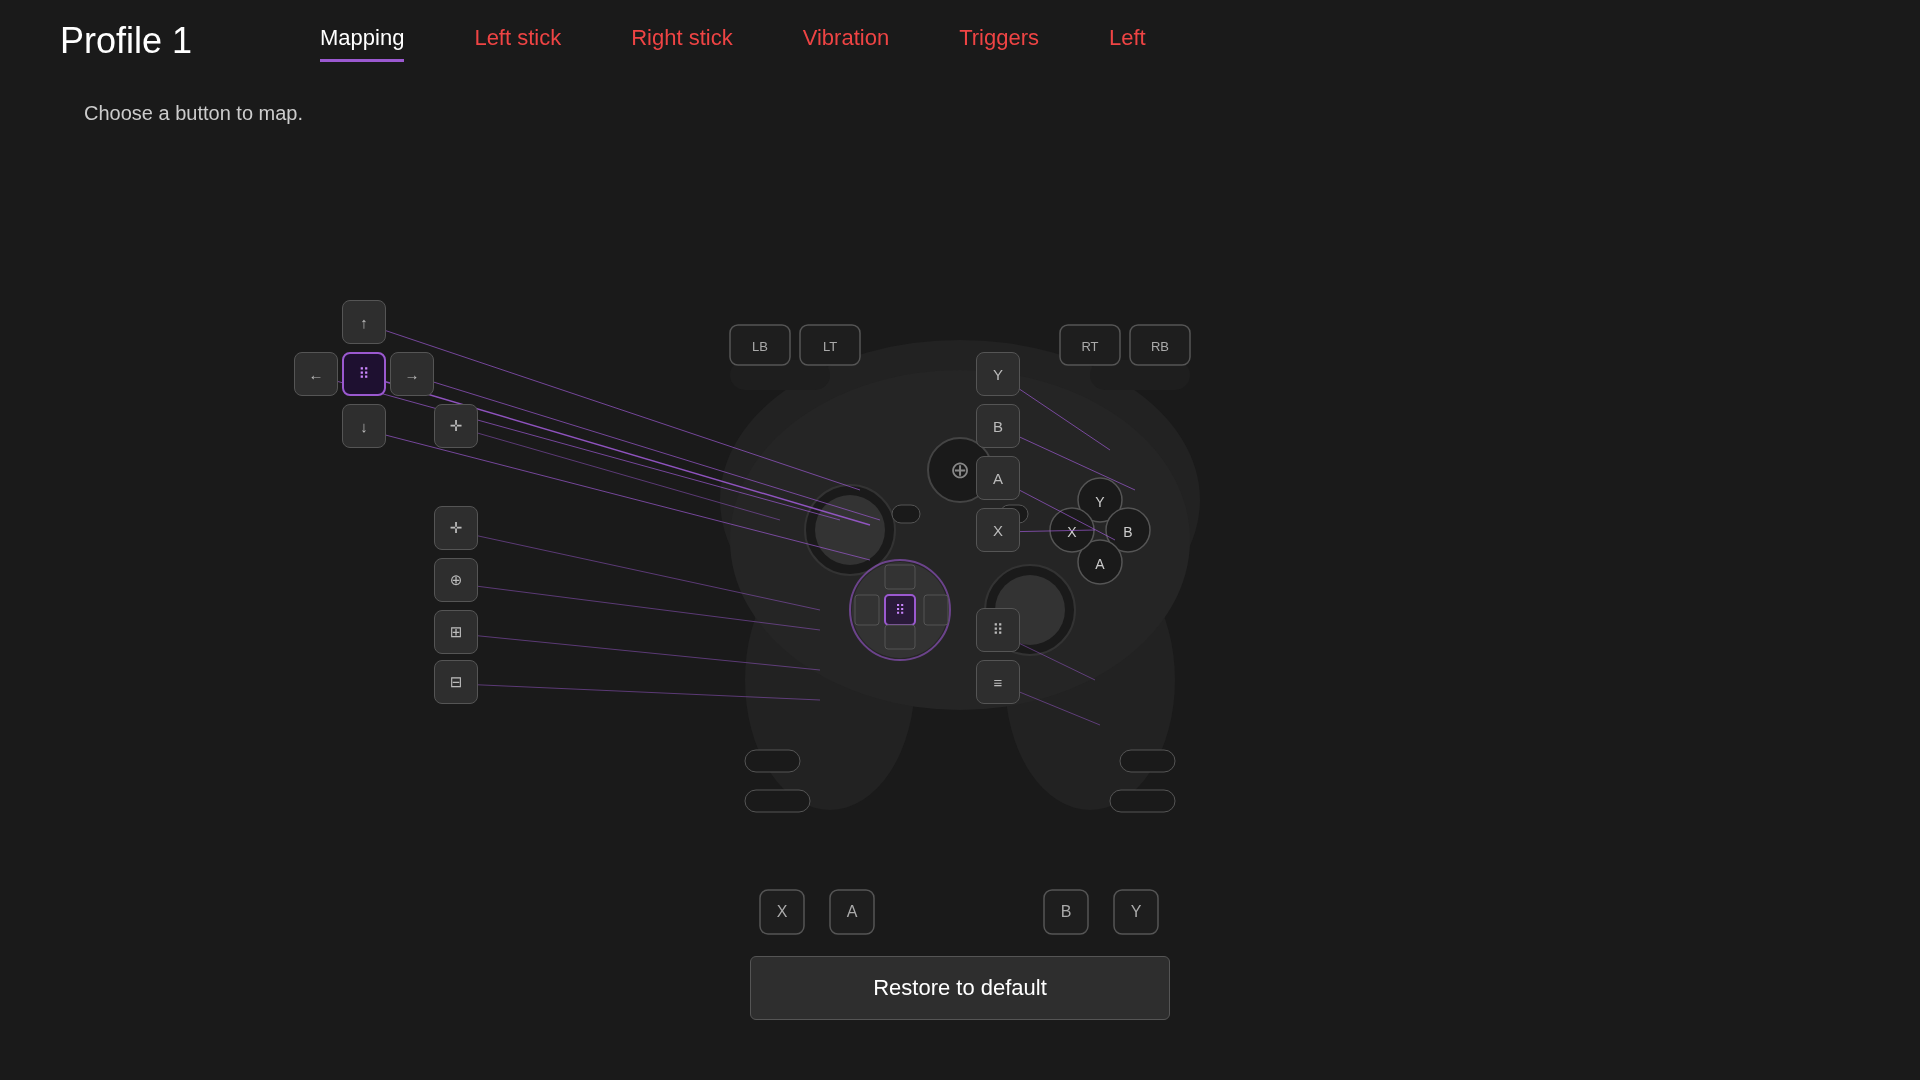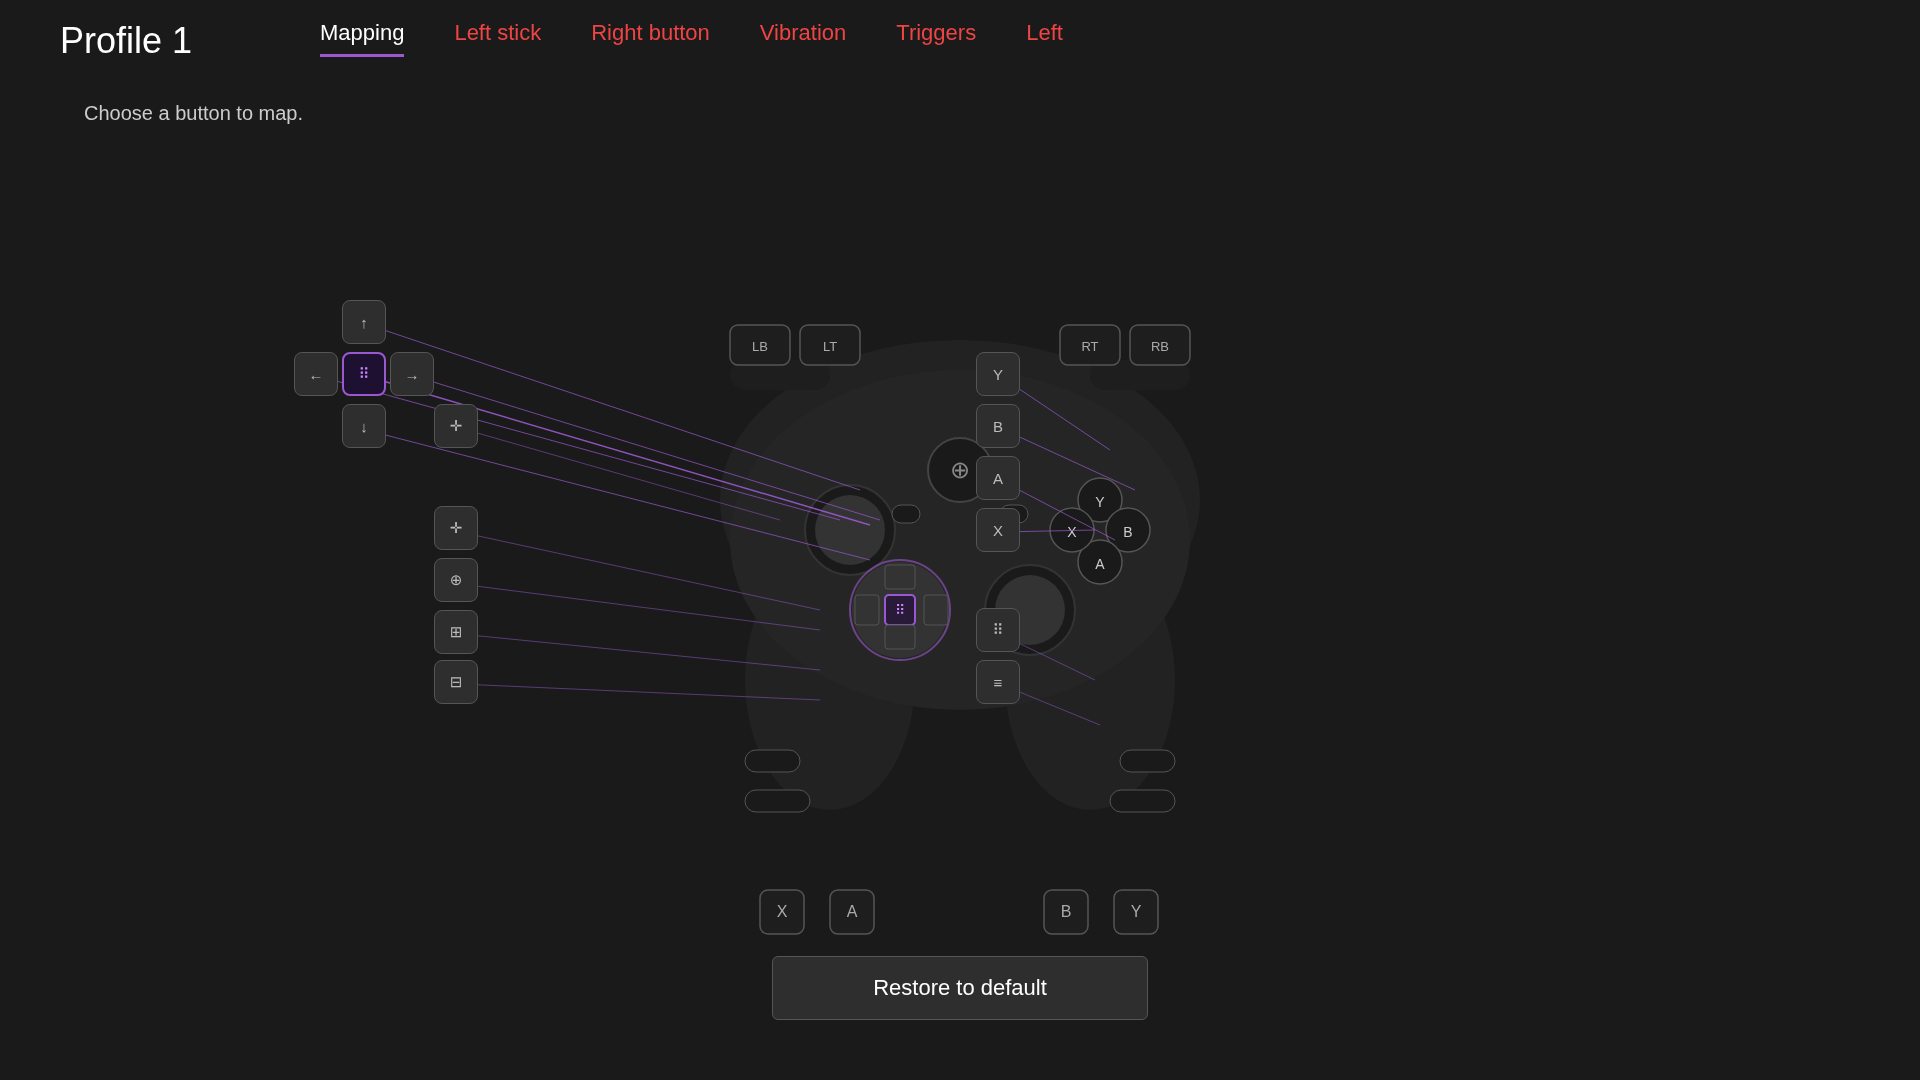--- a/index.html
+++ b/index.html
@@ -9,33 +9,33 @@
       font-family: 'Segoe UI', Arial, sans-serif;
       width: 1920px;
       height: 1080px;
       overflow: hidden;
       position: relative;
     }
 
     
     .header {
       display: flex;
-      align-items: flex-start;
+      align-items: flex-end;
       padding: 20px 60px;
       gap: 60px;
     }
     .profile-title {
       font-size: 36px;
       font-weight: 300;
       color: #ffffff;
       min-width: 200px;
     }
     .tabs {
       display: flex;
-      gap: 50px;
+      gap: 70px;
       align-items: center;
     }
     .tab {
       font-size: 22px;
       color: #ef4444;
       cursor: pointer;
       padding-bottom: 8px;
       border-bottom: 3px solid transparent;
       white-space: nowrap;
     }
@@ -56,21 +56,21 @@
       position: absolute;
       bottom: 30px;
       left: 50%;
       transform: translateX(-50%);
       background: #2e2e2e;
       border: 1px solid #555;
       border-radius: 6px;
       color: #ffffff;
       font-size: 22px;
       padding: 18px 0;
-      width: 376px;
+      width: 420px;
       text-align: center;
       cursor: pointer;
     }
 
     
     .overlay {
       position: absolute;
       top: 100px;
       left: 0;
       width: 1920px;
@@ -99,21 +99,21 @@
     }
   </style>
 </head>
 <body>
 
 <div class="header">
   <div class="profile-title">Profile 1</div>
   <nav class="tabs">
     <div class="tab active">Mapping</div>
     <div class="tab">Left stick</div>
-    <div class="tab">Right button</div>
+    <div class="tab">Right stick</div>
     <div class="tab">Vibration</div>
     <div class="tab">Triggers</div>
     <div class="tab">Left</div>
   </nav>
 </div>
 
 <div class="subtitle">Choose a button to map.</div>
 
 <div class="overlay">
 

